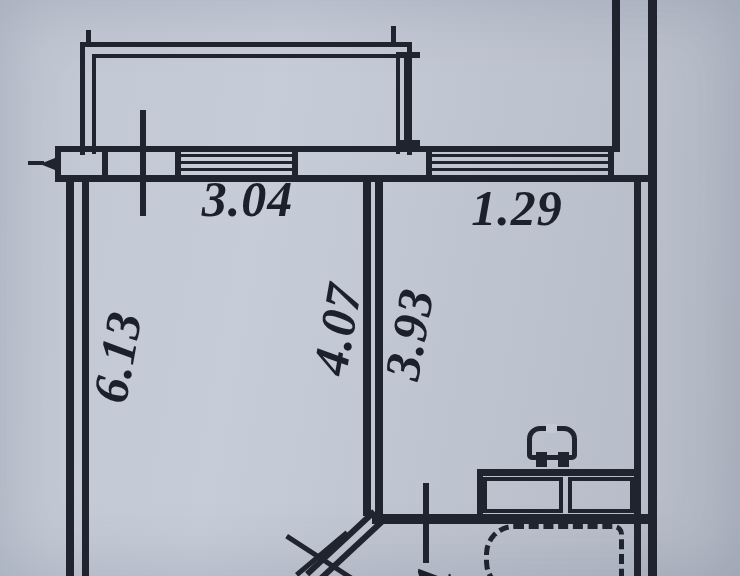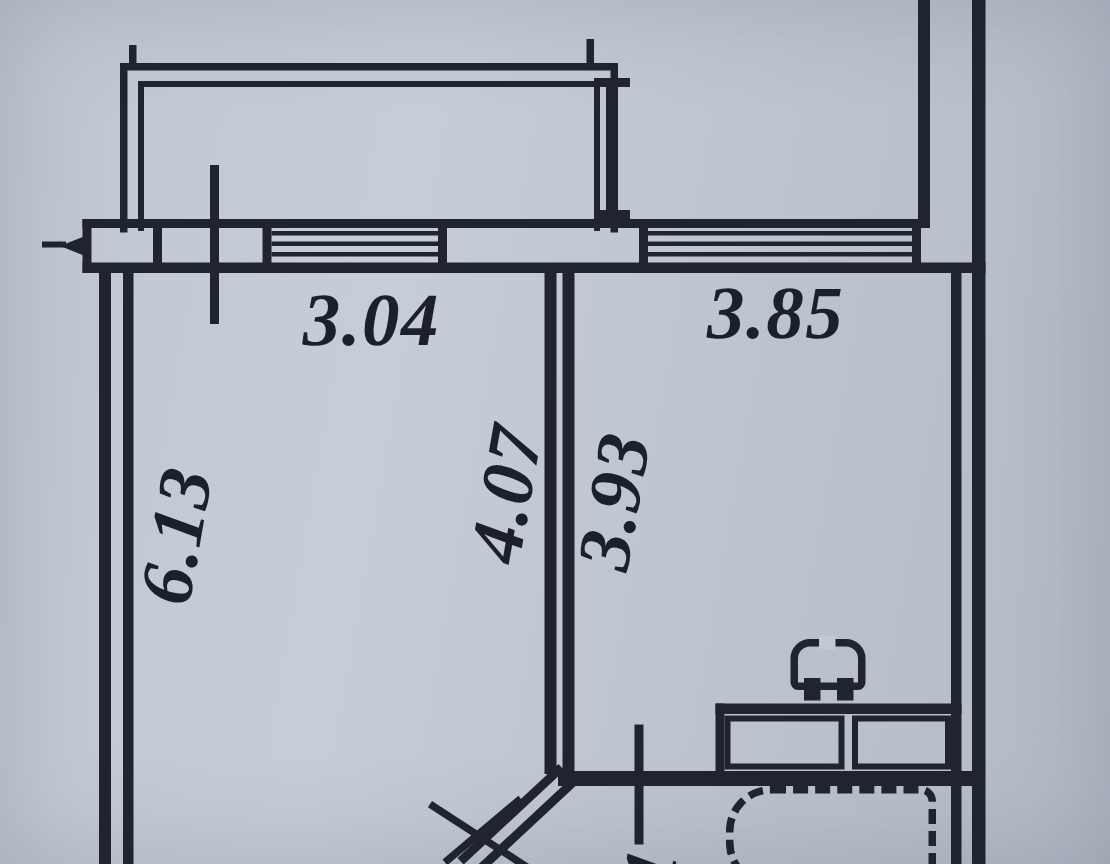--- a/index.html
+++ b/index.html
@@ -77,20 +77,20 @@
   <div class="box" style="left:483px;top:477px;width:72px;height:28px;border-width:4px;"></div>
   <div class="box" style="left:568px;top:477px;width:58px;height:28px;border-width:4px;"></div>
 
   <div class="box" style="left:527px;top:426px;width:40px;height:24px;border-radius:13px 13px 5px 5px;"></div>
   <div style="position:absolute;left:546px;top:424px;width:11px;height:9px;background:#c2c8d4;"></div>
   <div class="ln" style="left:536px;top:452px;width:11px;height:15px;"></div>
   <div class="ln" style="left:558px;top:452px;width:11px;height:15px;"></div>
 
   <div style="position:absolute;left:484px;top:524px;width:130px;height:58px;border:5px dashed #20242e;border-radius:30px 10px 10px 30px;"></div>
 
-  <div class="dim" style="left:190px;top:188px;width:115px;">3.04</div>
-  <div class="dim" style="left:458px;top:183px;width:118px;">3.85</div>
+  <div class="dim" style="left:190px;top:174px;width:115px;">3.04</div>
+  <div class="dim" style="left:458px;top:183px;width:118px;">1.29</div>
   <div class="dim rot" style="left:57px;top:332px;width:120px;">6.13</div>
   <div class="dim rot" style="left:277px;top:304px;width:120px;">4.07</div>
   <div class="dim rot" style="left:349px;top:309px;width:120px;">3.93</div>
   <div class="dim rot" style="left:405px;top:553px;width:56px;">1</div>
 
 </div>
 
 </body></html>

